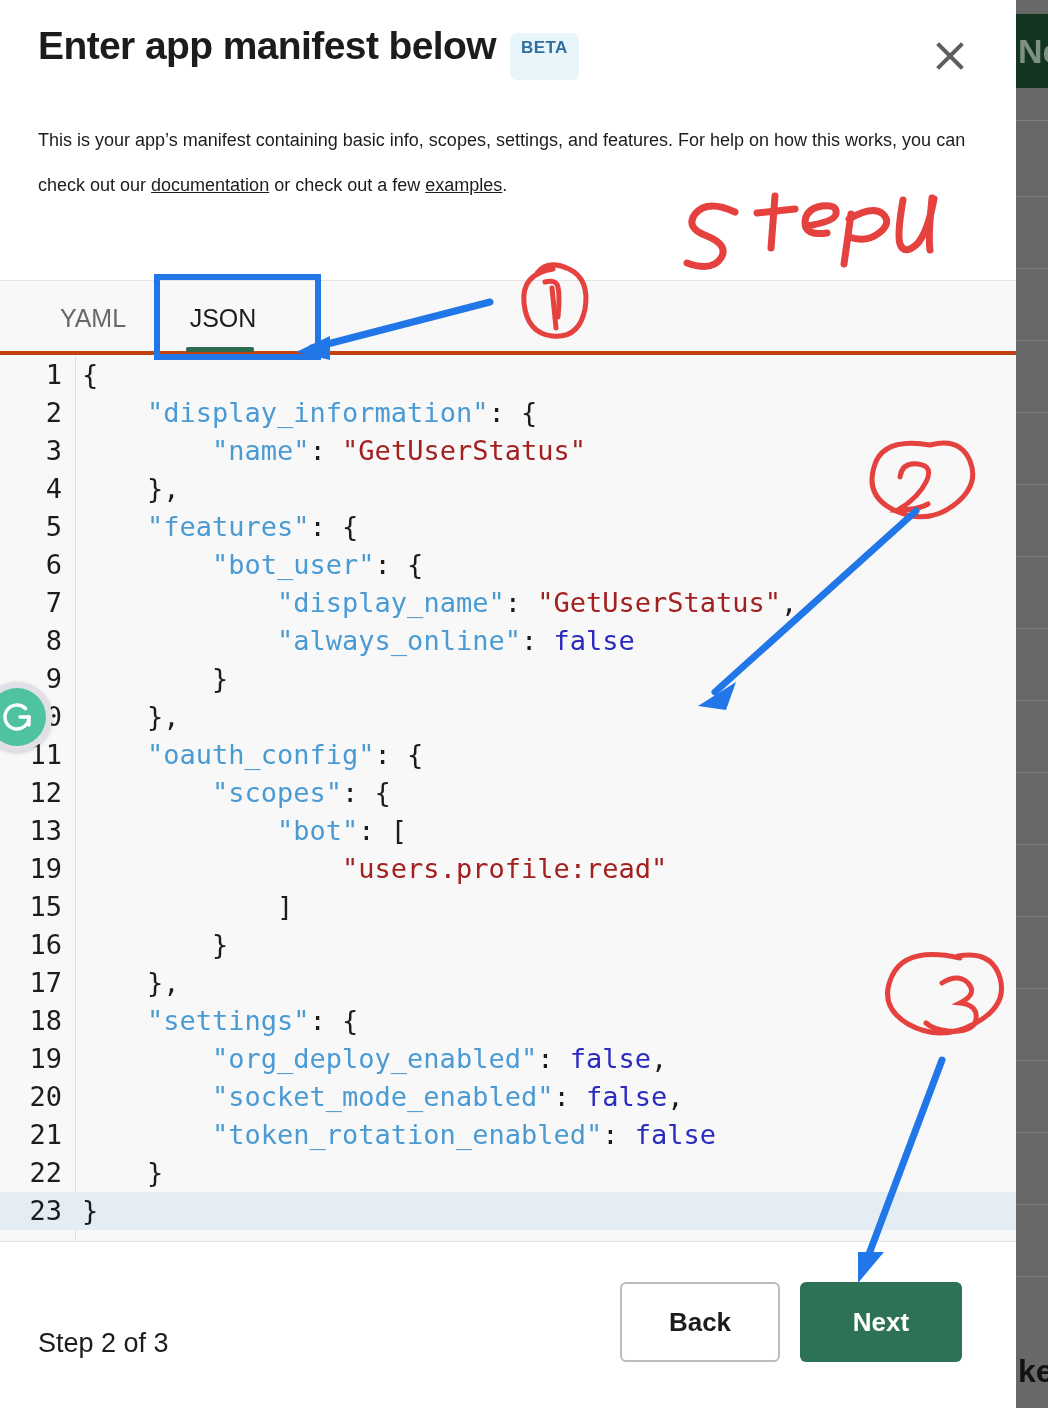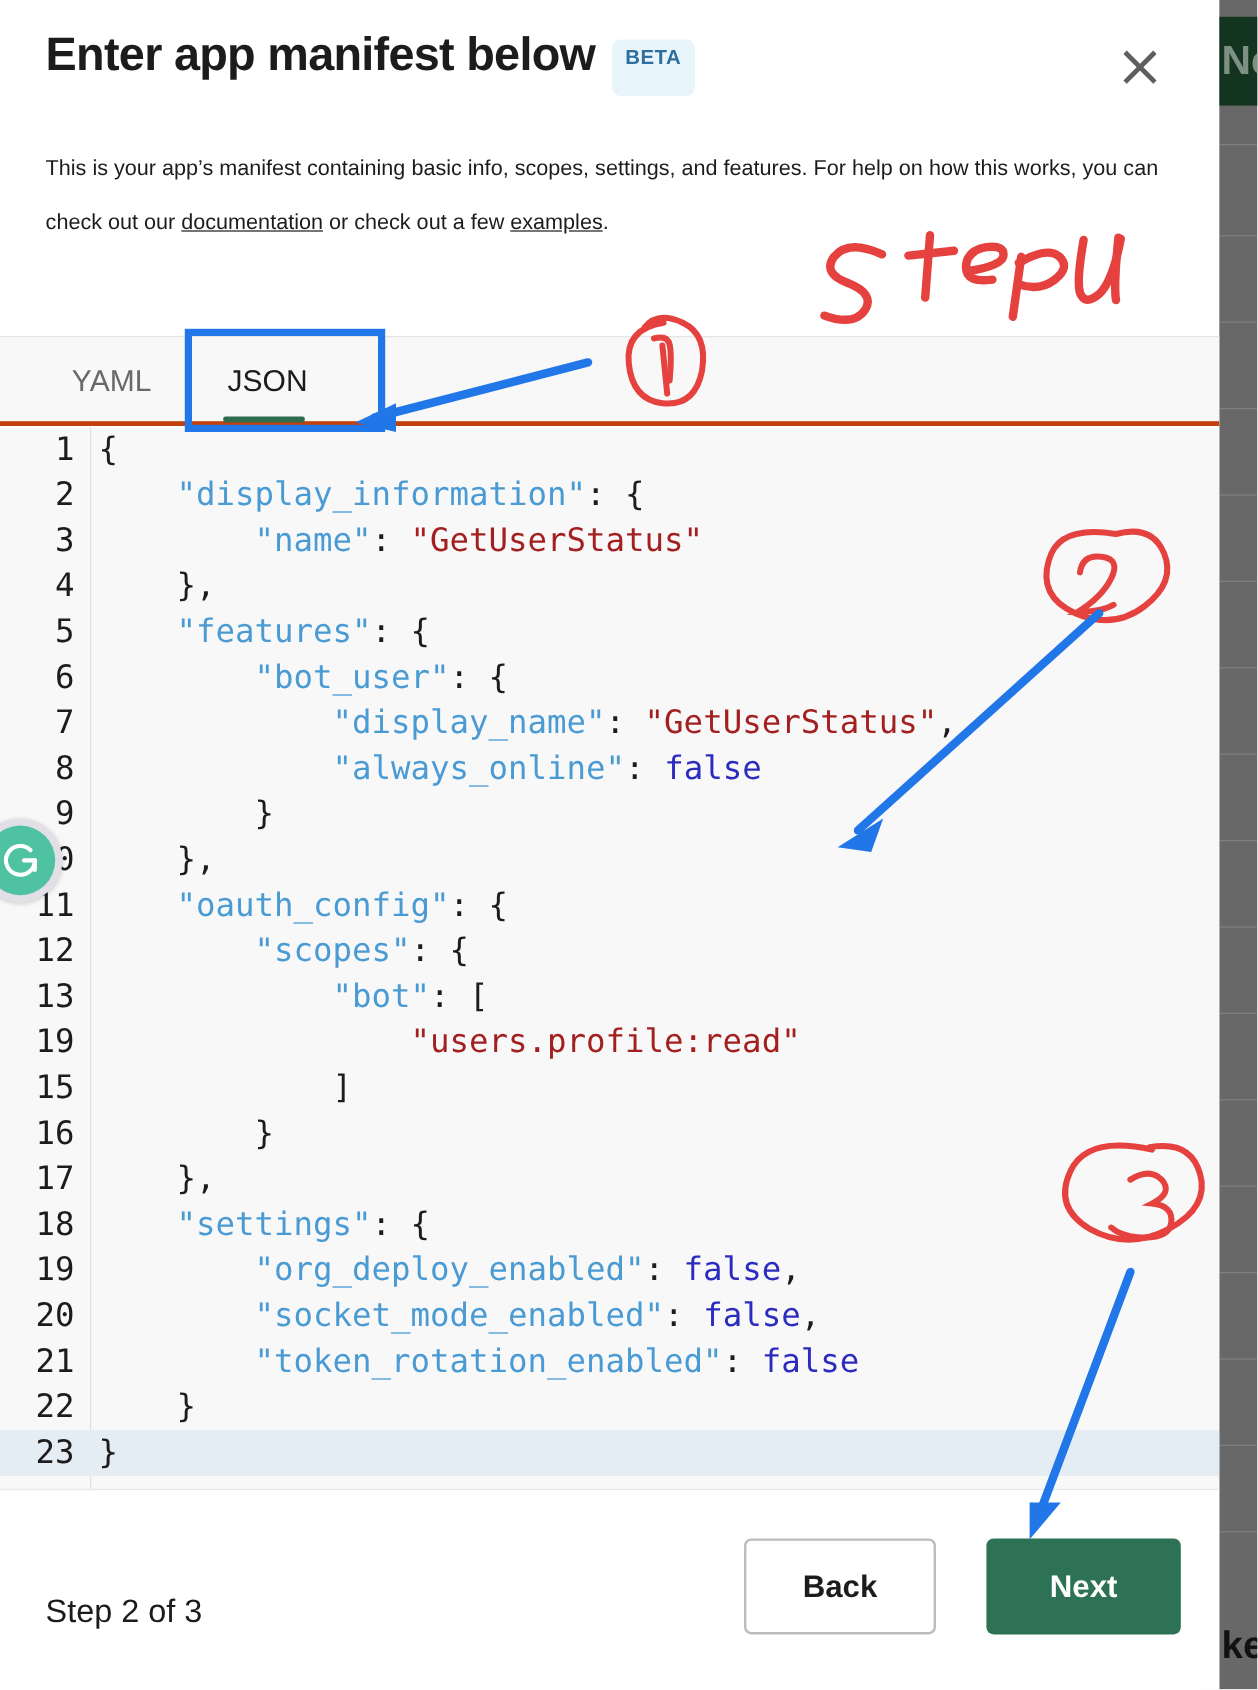--- a/index.html
+++ b/index.html
@@ -230,21 +230,21 @@
     cursor: pointer;
   }
   .btn-back {
     right: 236px;
     width: 160px;
     background: #ffffff;
     color: #1d1c1d;
     border: 2px solid #bcbcbc;
   }
   .btn-next {
-    right: 32px;
+    right: 54px;
     width: 162px;
     background: #2e7256;
     color: #ffffff;
     border: none;
   }
 
   
   .grammarly {
     position: absolute;
     left: -18px; top: 682px;

